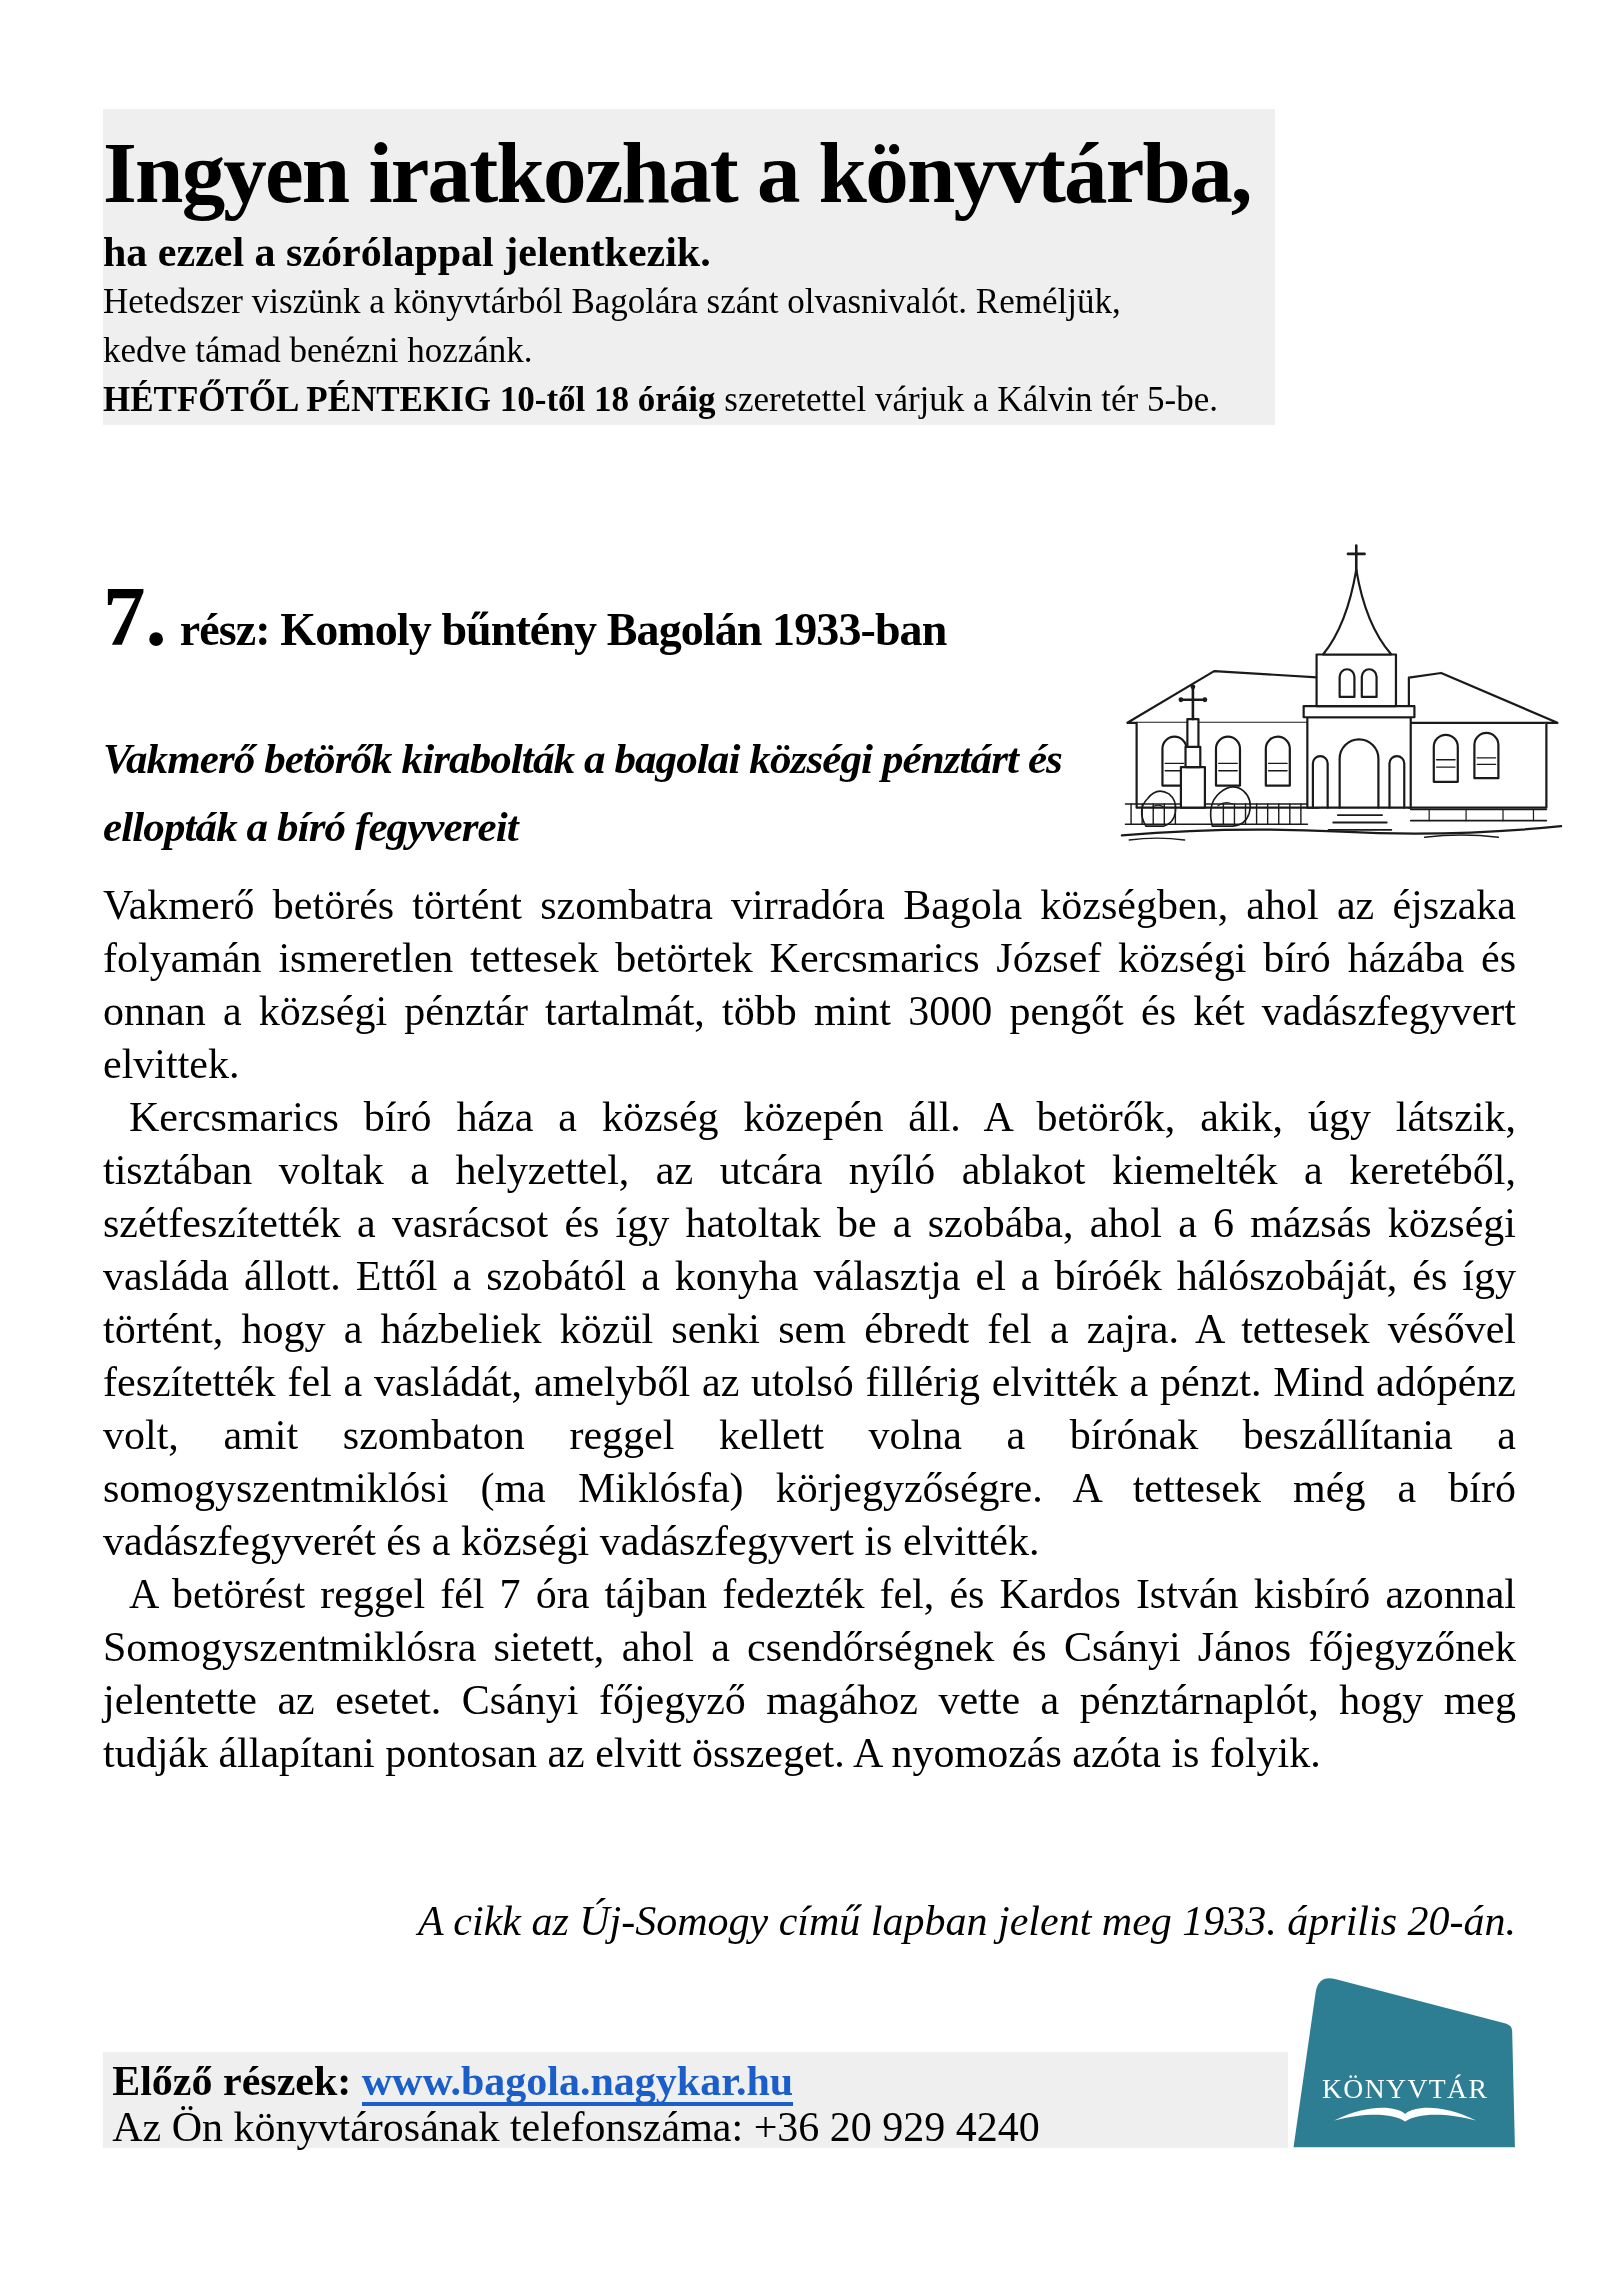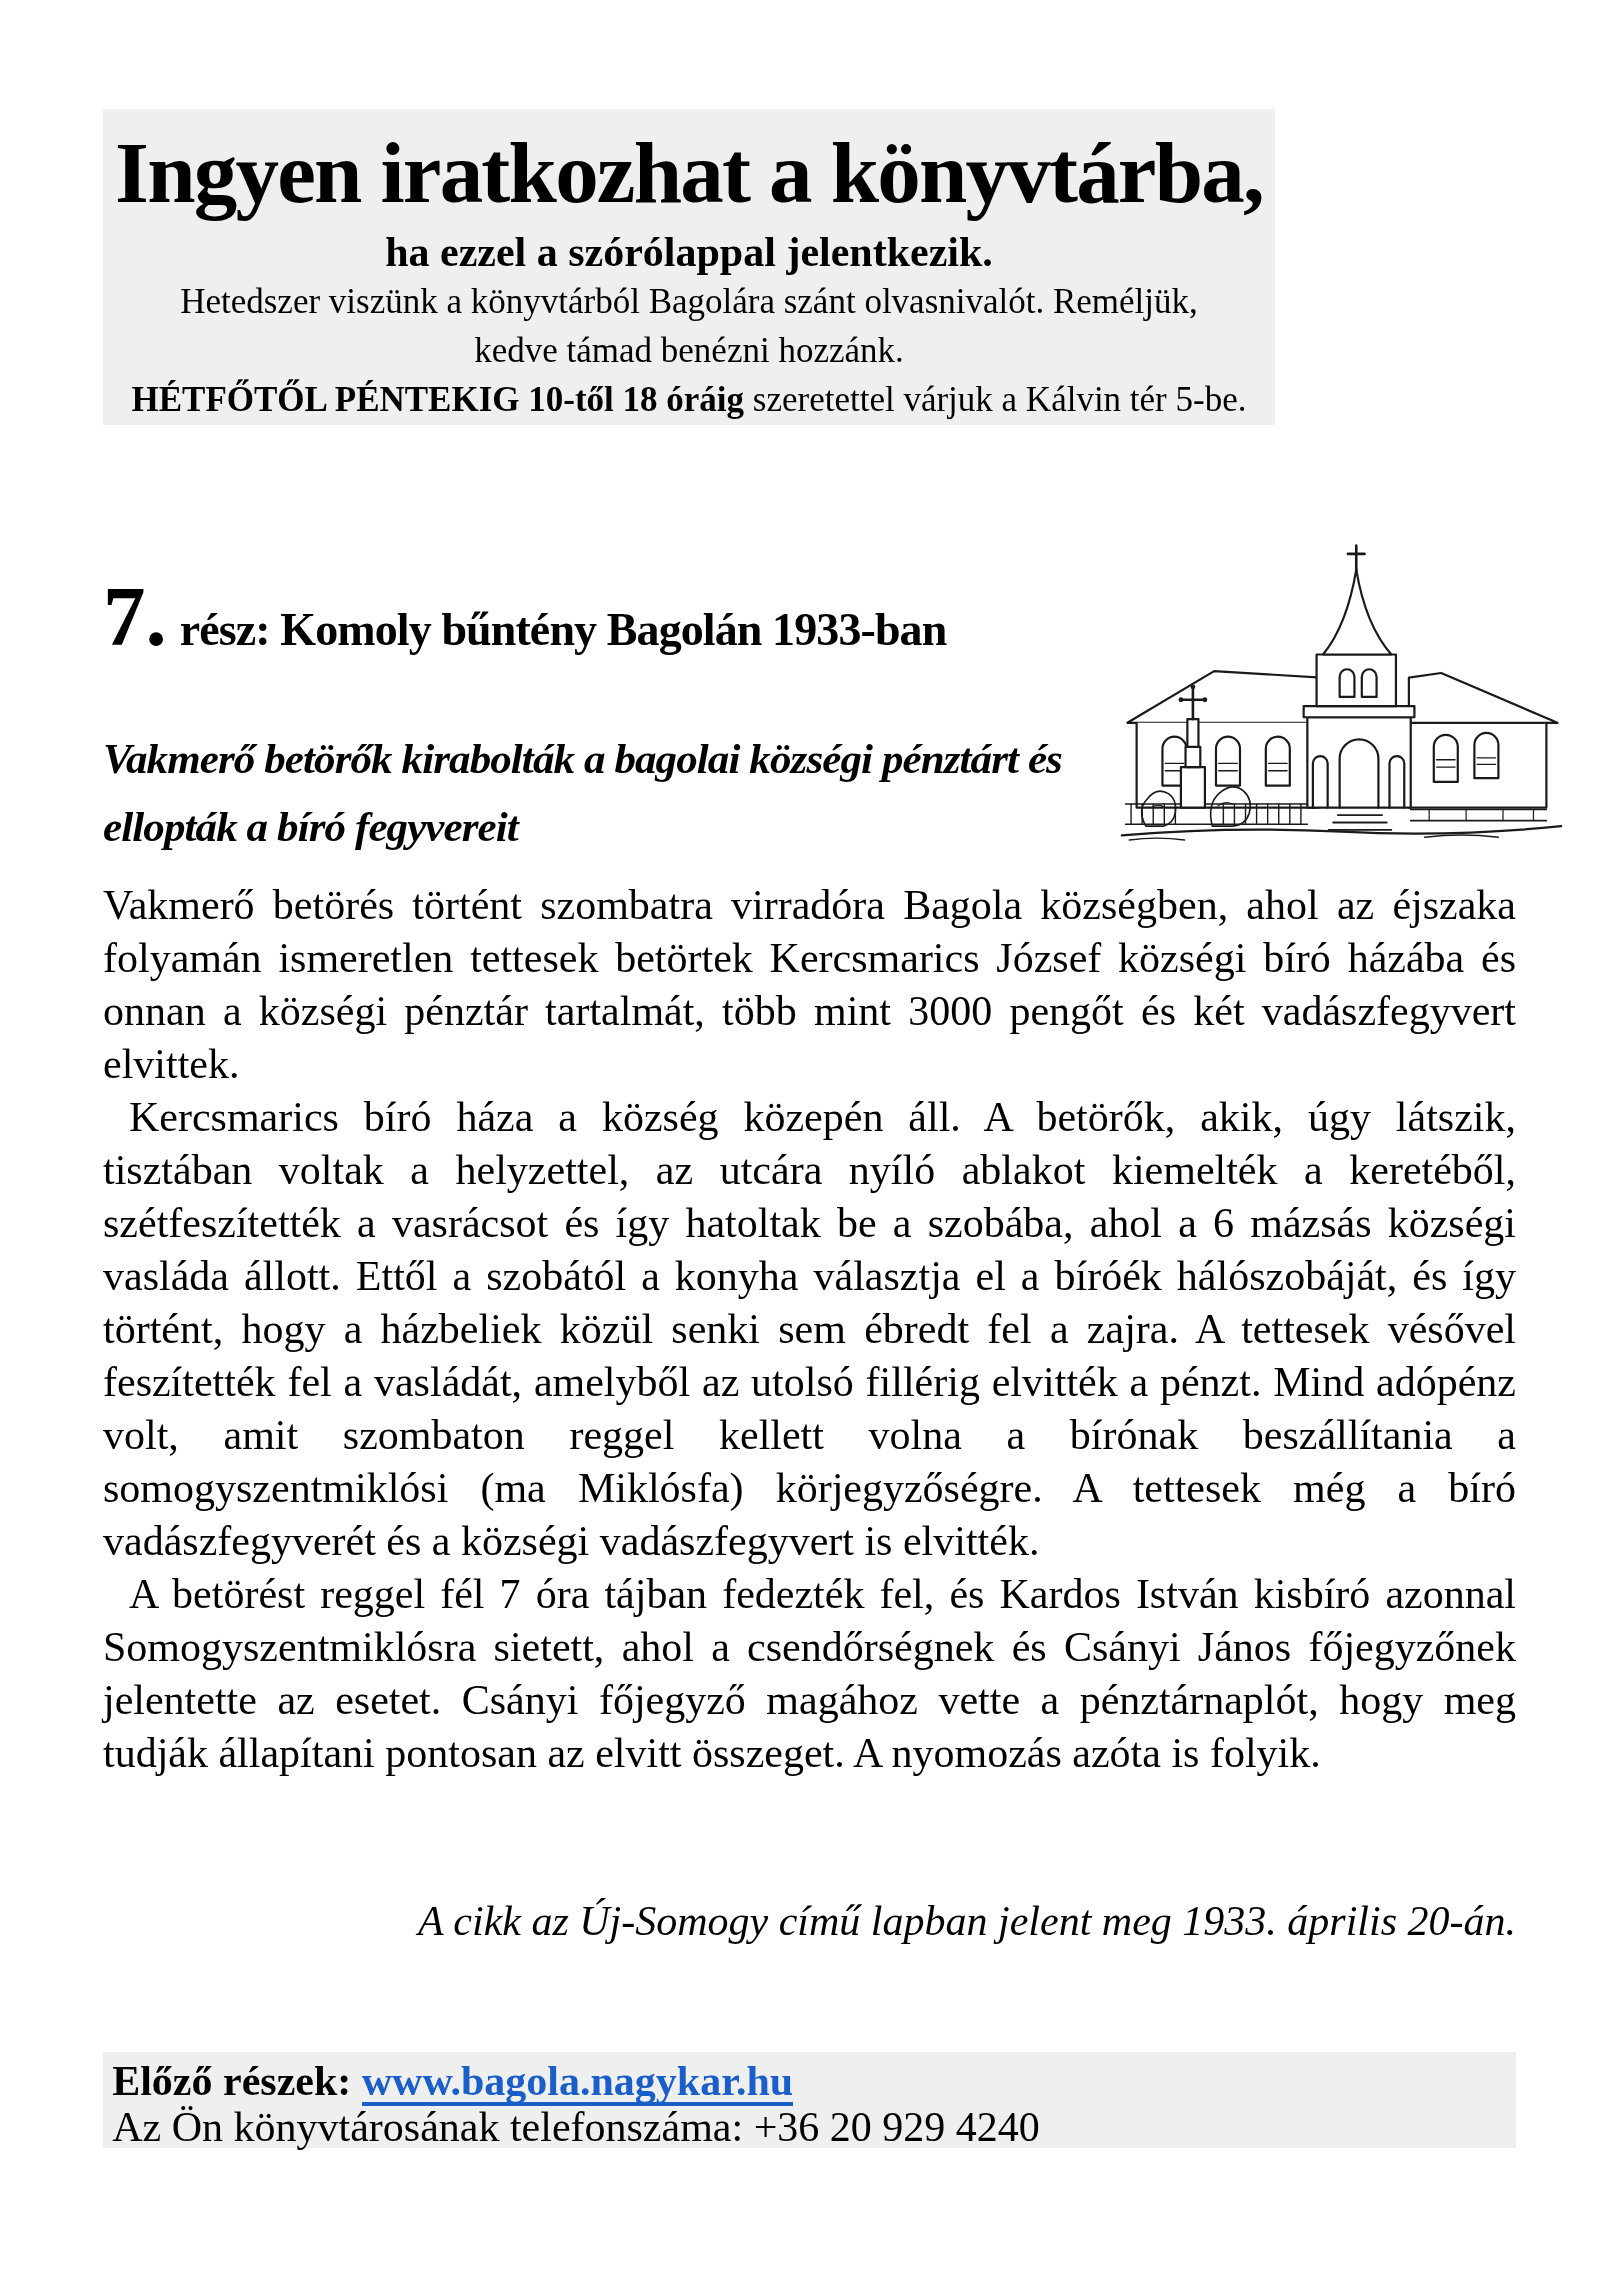--- a/index.html
+++ b/index.html
@@ -8,21 +8,21 @@
     width:1620px;height:2290px;
     background:#ffffff;
     font-family:"Liberation Serif", serif;
     color:#000;
     margin:0 auto;
     overflow:hidden;
   }
   
   .header-box{
     position:absolute;left:103px;top:109px;width:1172px;height:316px;
-    background:#efefef;text-align:center;box-sizing:border-box;padding-top:9.2px;
+    background:#efefef;box-sizing:border-box;padding-top:9.2px;
   }
   .h-title{
     font-size:87px;line-height:109px;font-weight:bold;letter-spacing:-1.8px;
     white-space:nowrap;
   }
   .h-sub{font-size:42px;line-height:50px;font-weight:bold;}
   .h-line{font-size:35px;line-height:49px;}
   .h-line b{font-weight:bold;}
   
   .section-title{
@@ -154,15 +154,22 @@
     <p class="indent">A betörést reggel fél 7 óra tájban fedezték fel, és Kardos István kisbíró azonnal Somogyszentmiklósra sietett, ahol a csendőrségnek és Csányi János főjegyzőnek jelentette az esetet. Csányi főjegyző magához vette a pénztárnaplót, hogy meg tudják állapítani pontosan az elvitt összeget. A nyomozás azóta is folyik.</p>
   </div>
 
   <div class="attribution">A cikk az Új-Somogy című lapban jelent meg 1933. április 20-án.</div>
 
   <div class="footer-box">
     <div class="f-line1"><span>Előző részek: </span><a href="#" class="f-link">www.bagola.nagykar.hu</a></div>
     <div class="f-line2">Az Ön könyvtárosának telefonszáma: +36 20 929 4240</div>
   </div>
 
+  <div class="logo">
+    <svg viewBox="0 0 258 196">
+      <path d="M6 192 L30 24 Q33 5 52 10 L236 58 Q243 60 243 66 L246 192 Z" fill="#2e7e93"></path>
+      <text x="127" y="139" text-anchor="middle" fill="#ffffff" font-size="30" letter-spacing="1.5" font-family="Liberation Serif, serif">KÖNYVTÁR</text>
+      <path d="M50 163 C84 146 116 146 127 156 C138 146 170 146 204 163 C170 154 140 155 127 164 C114 155 84 154 50 163 Z" fill="#ffffff"></path>
+    </svg>
+  </div>
 
 </div>
 
 
 </body></html>

